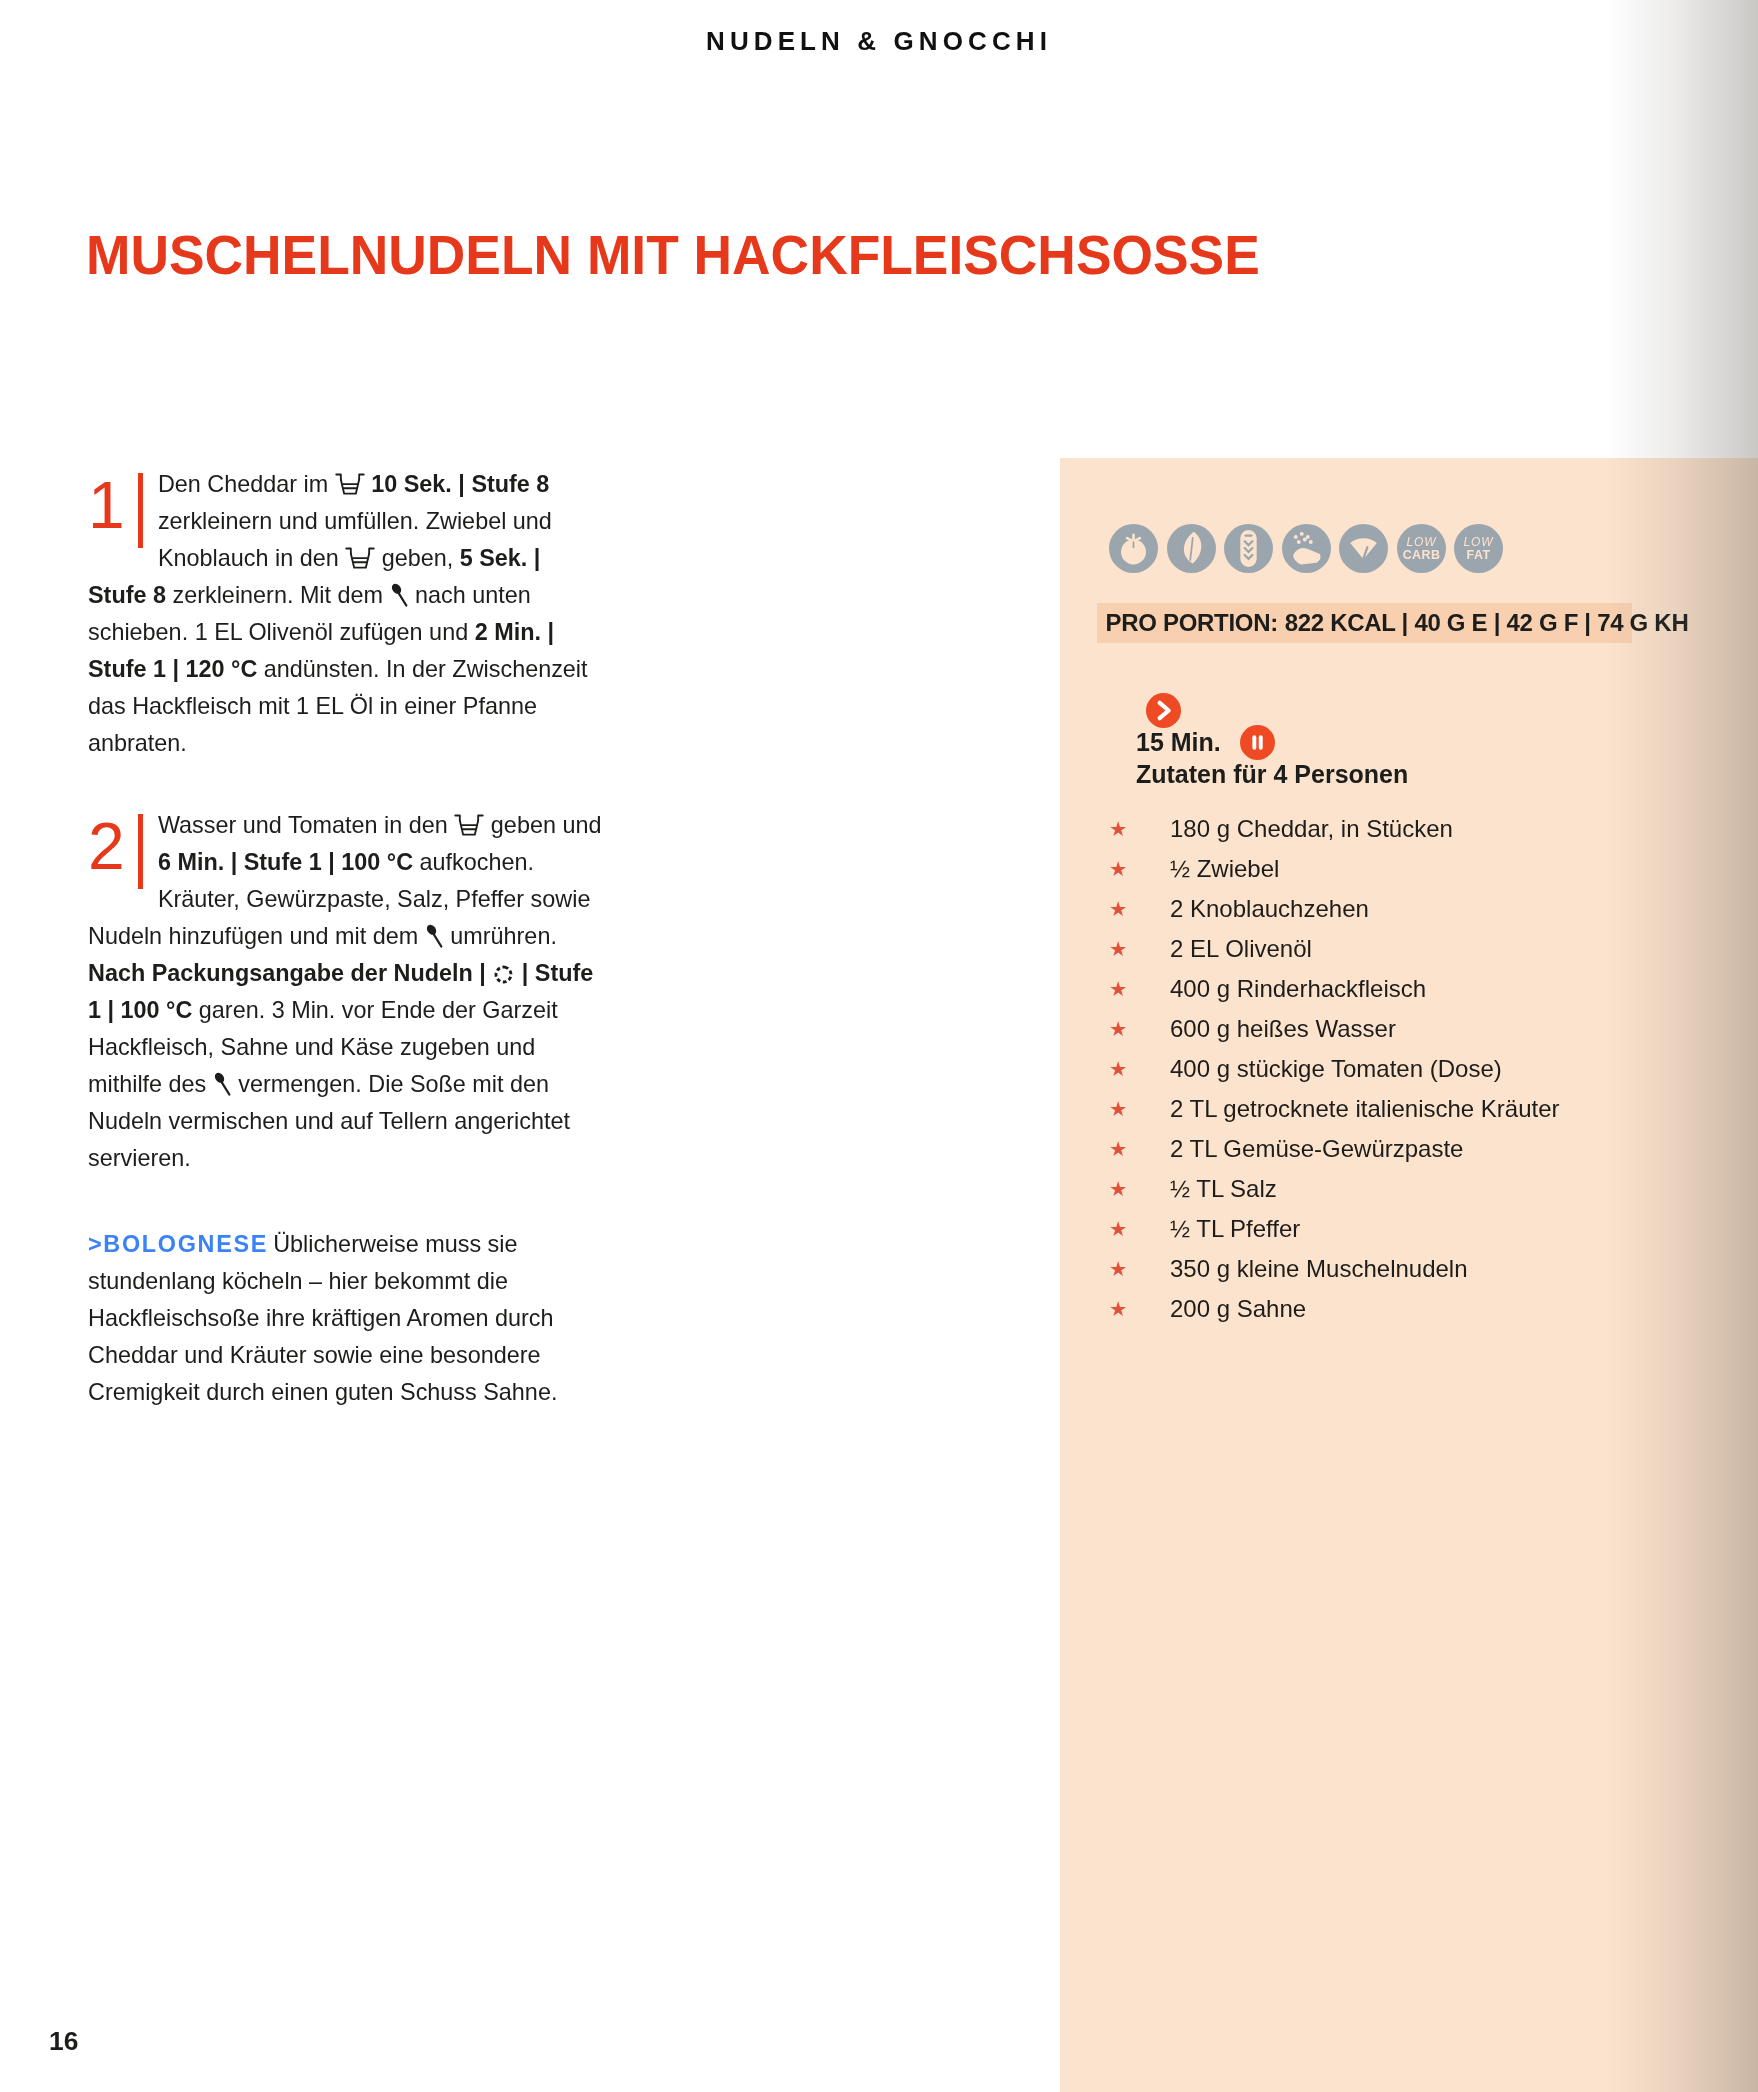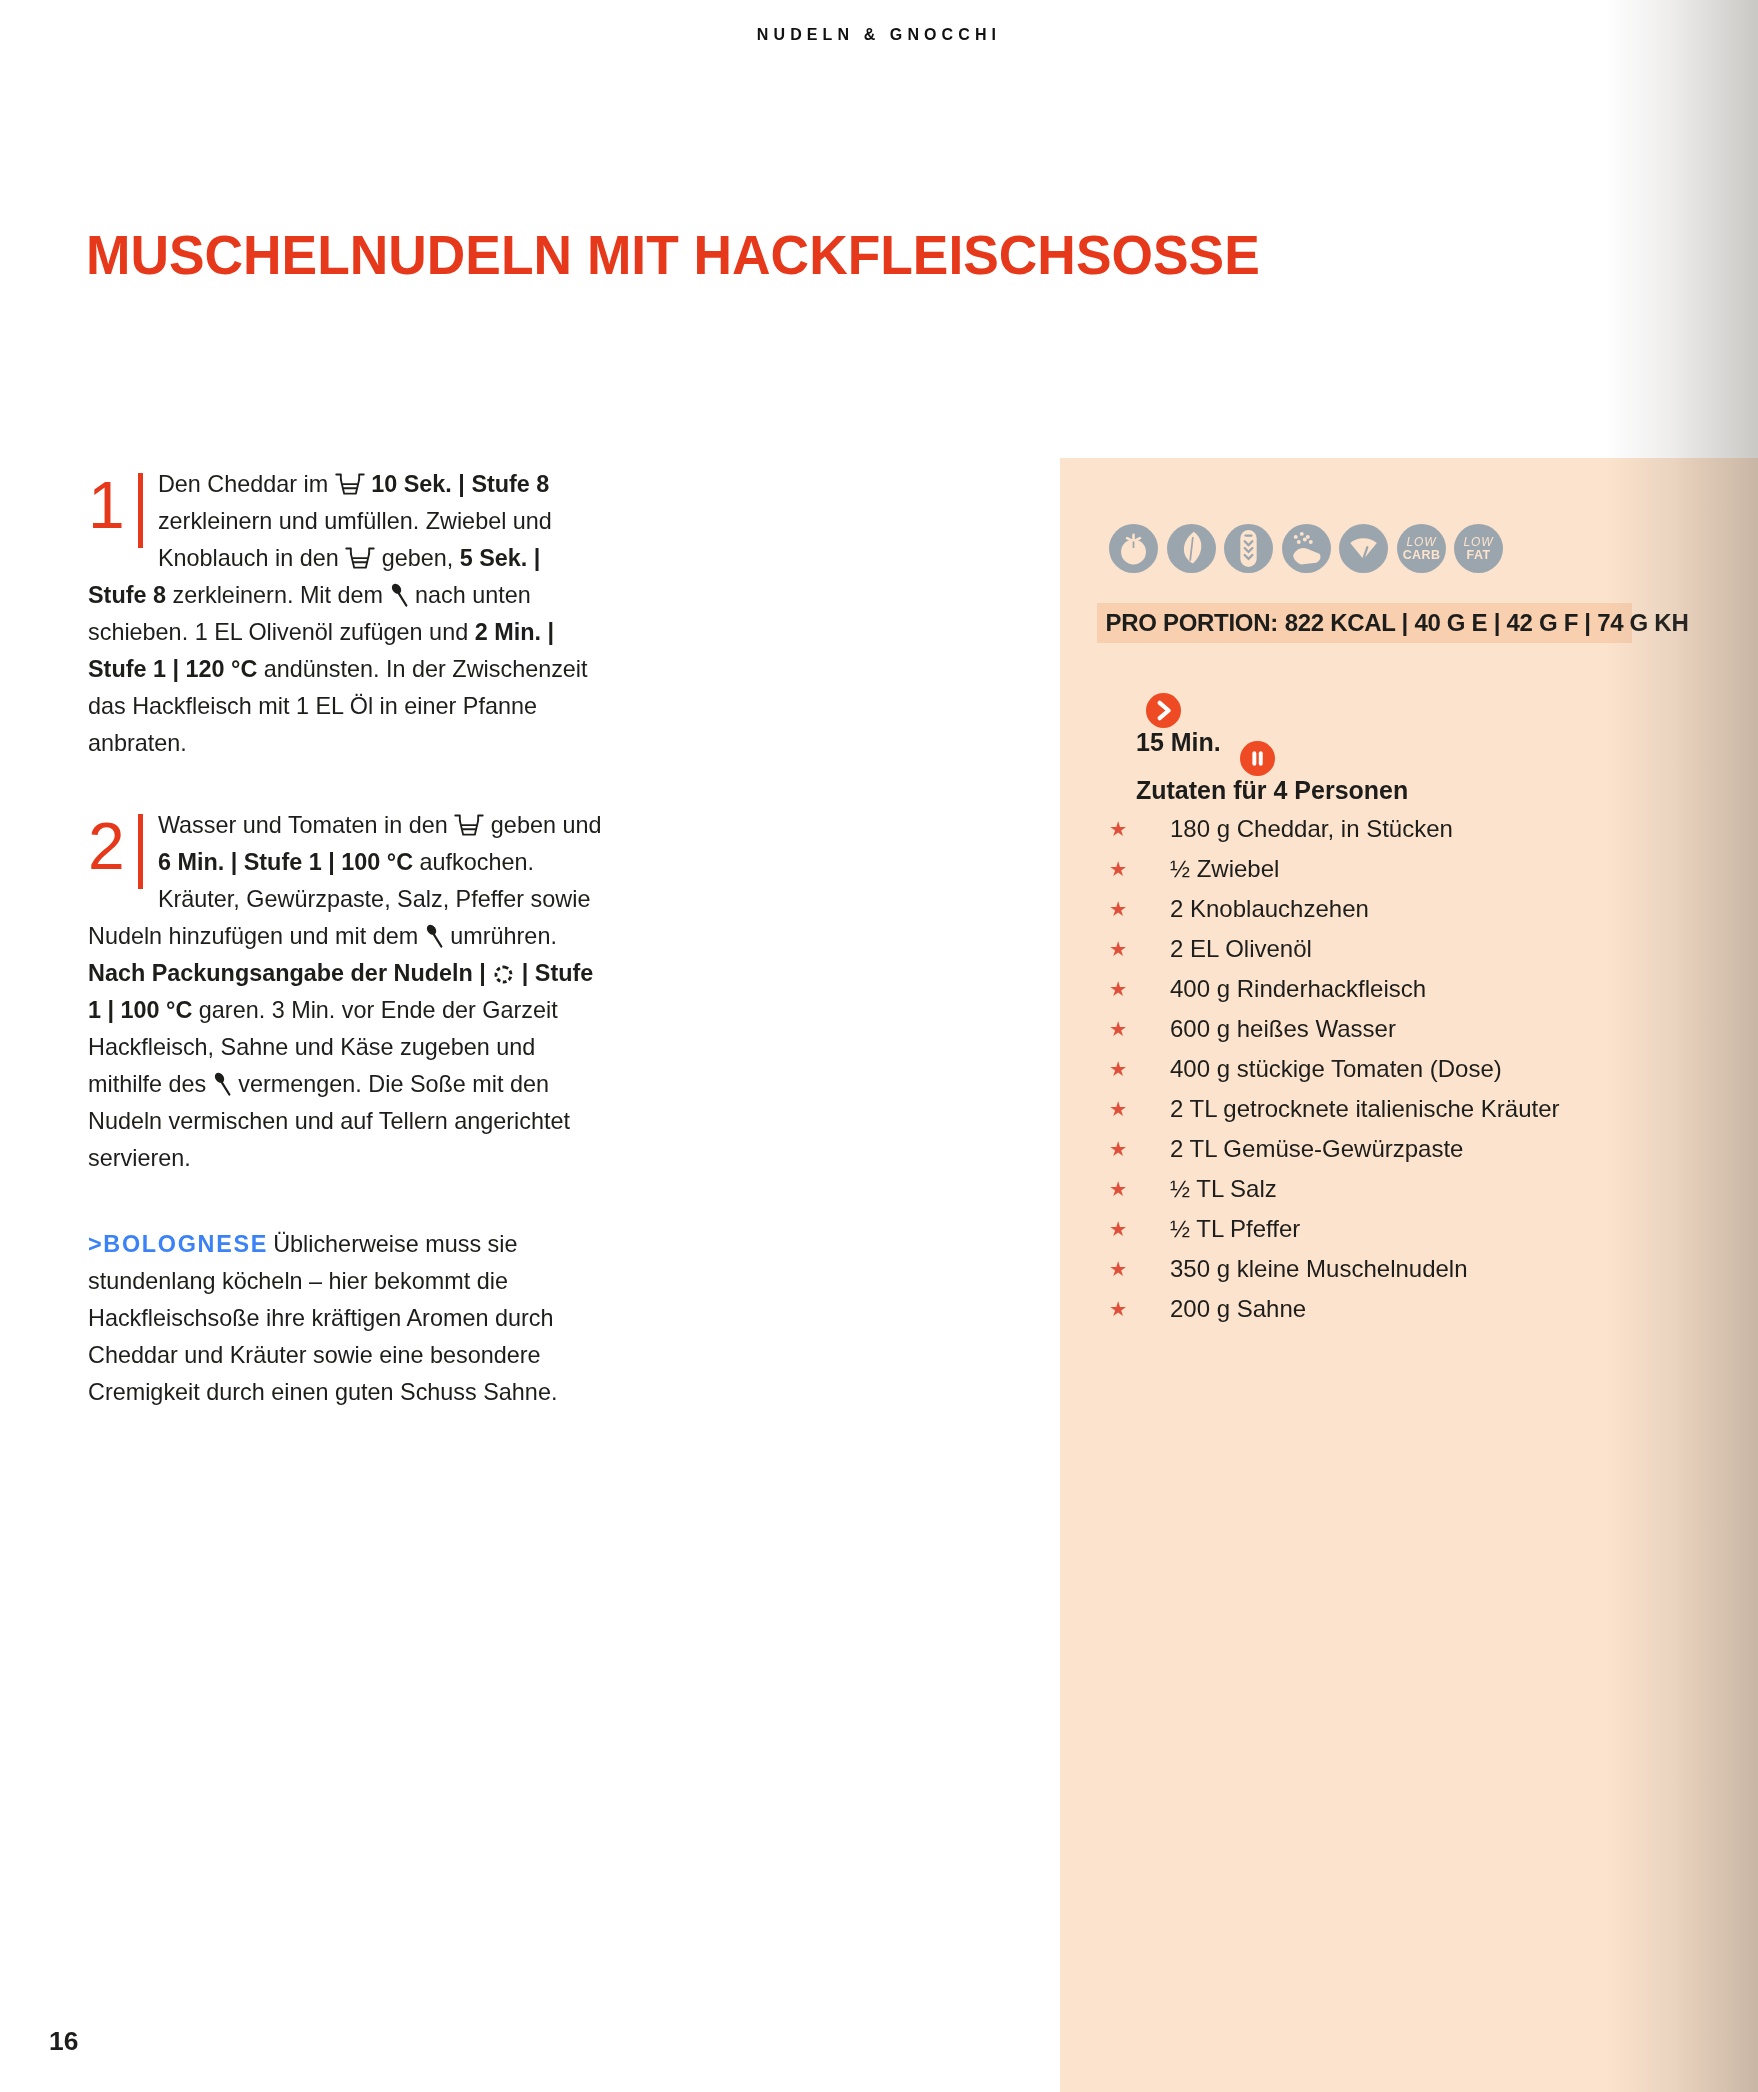--- a/index.html
+++ b/index.html
@@ -3,21 +3,21 @@
 <meta charset="utf-8">
 <style>
   html,body{margin:0;padding:0;}
   body{
     width:1758px;height:2093px;position:relative;background:#ffffff;
     font-family:"Liberation Sans",sans-serif;color:#1d1d1b;overflow:hidden;
   }
   
   .page-header{
     position:absolute;top:25.6px;left:0;width:100%;text-align:center;
-    font-size:16px;font-weight:bold;letter-spacing:5.1px;color:#111;
+    font-size:26px;font-weight:bold;letter-spacing:5.1px;color:#111;
   }
   
   .recipe-title{
     position:absolute;left:86px;top:186px;
     font-size:55px;font-weight:bold;color:#e6391b;letter-spacing:0px;
     transform:scaleX(.97);transform-origin:left top;white-space:nowrap;
   }
   
   .left-col{position:absolute;left:88px;top:443px;width:514px;}
   .step{font-size:23.4px;line-height:37px;text-align:left;}
@@ -41,21 +41,21 @@
   .cat-icon{width:49px;height:49px;}
   .sb-nutrition{
     position:absolute;left:37px;top:145px;width:535px;box-sizing:border-box;
     background:#f8d0b0;padding:6px 6.8px 6px 8.5px;
     font-size:24px;font-weight:bold;letter-spacing:-0.3px;white-space:nowrap;
   }
   .sb-nutrition .nut-label{margin-right:6.8px;}
   .sb-row{position:absolute;left:47px;display:flex;align-items:center;flex-direction:column;}
   .sb-row .row-text{margin-left:29px;font-size:25px;font-weight:bold;}
   .sb-time{top:235px;}
-  .sb-servings{top:283px;}
+  .sb-servings{top:267px;}
   .sb-ingredients{
     position:absolute;left:49px;top:351px;margin:0;padding:0;list-style:none;
   }
   .sb-ingredients li{display:flex;align-items:center;height:40px;font-size:24px;}
   .sb-ingredients .star{
     width:61px;color:#e0503a;font-family:"DejaVu Sans",sans-serif;font-size:20.4px;
   }
   
   .page-number{position:absolute;left:49px;top:2000px;font-size:26.4px;font-weight:bold;margin-top:26px;}
   .edge-shadow{

